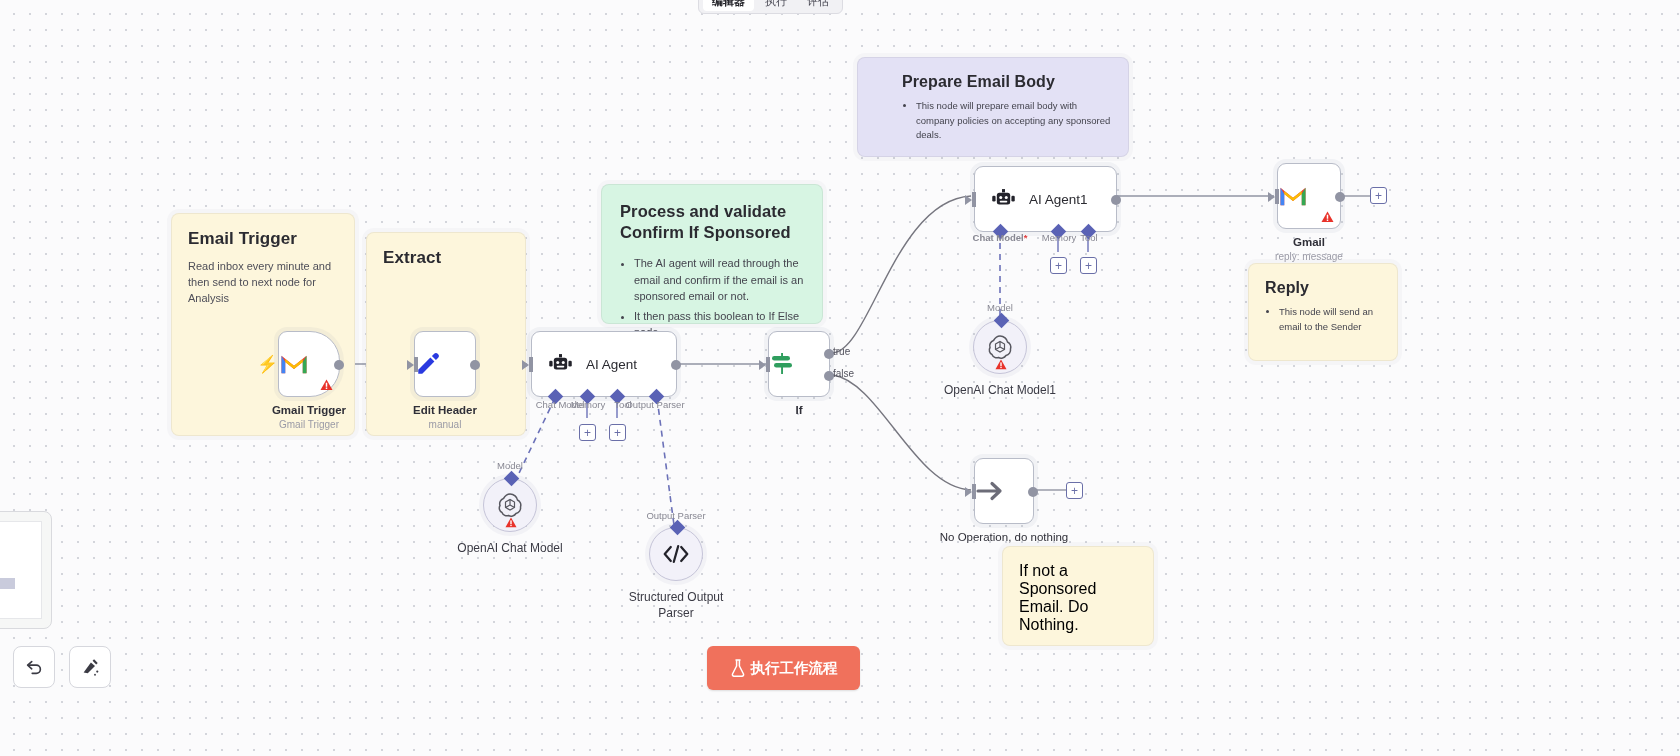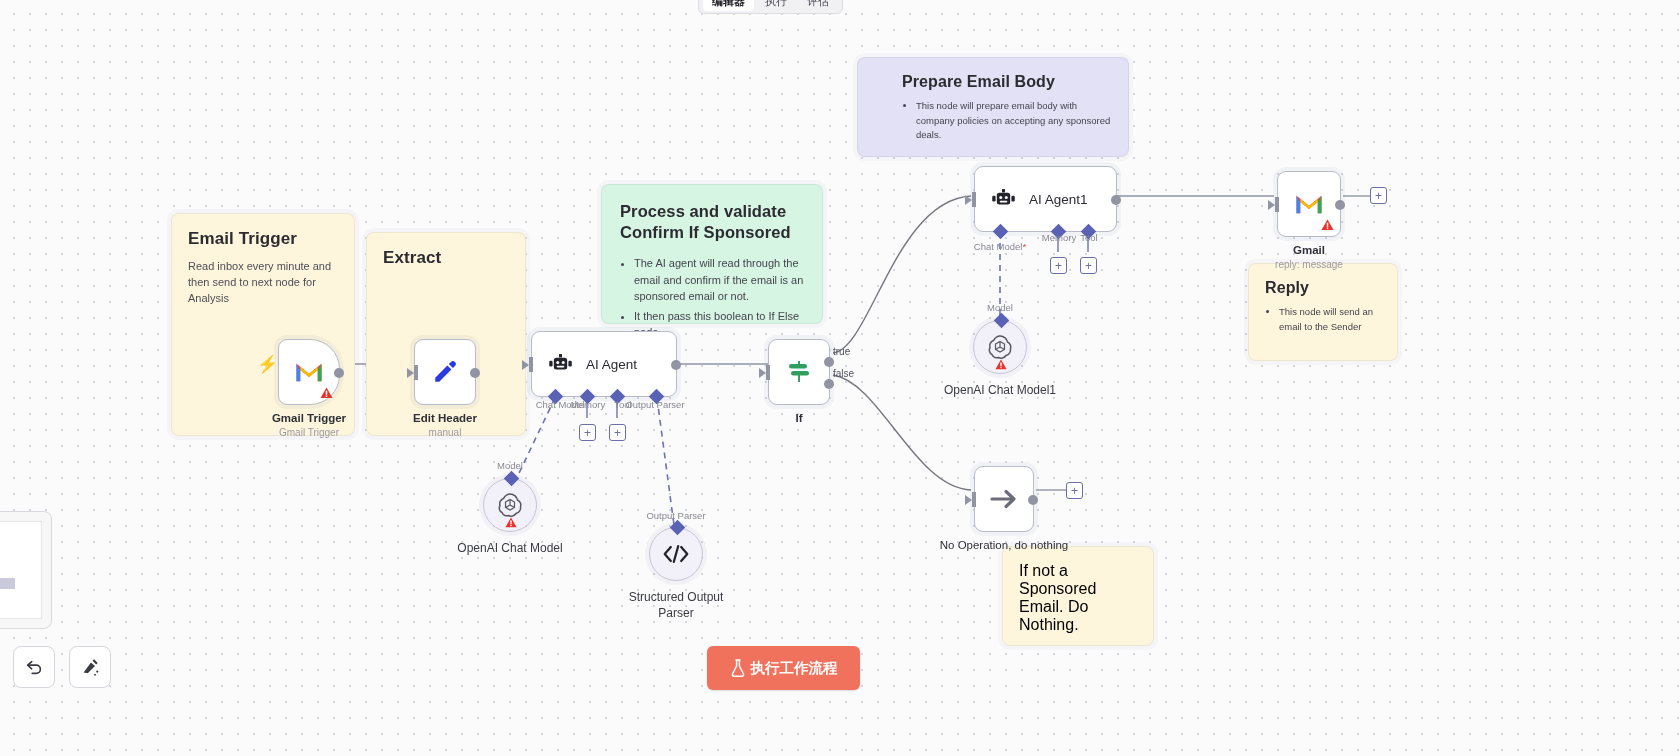--- a/index.html
+++ b/index.html
@@ -45,21 +45,21 @@
   
   .node {
     position: absolute;
     background: #fff;
     border: 1.5px solid #b8bcc8;
     border-radius: 9px;
     box-shadow: 0 0 0 4px rgba(120,125,150,0.07);
     display: flex; align-items: center;
   }
   .node-wide { width: 144px; height: 66px; padding-left: 16px; gap: 13px; }
-  .node-sq   { width: 62px;  height: 66px; justify-content: center; margin-top: 8px; }
+  .node-sq   { width: 62px;  height: 66px; justify-content: flex-start; }
   .node-label {
     position: absolute; left: 50%; transform: translateX(-50%);
     top: calc(100% + 8px);
     white-space: nowrap; text-align: center;
     font-size: 11.5px; font-weight: 700; color: #2f2f38;
   }
   .node-sub {
     position: absolute; left: 50%; transform: translateX(-50%);
     top: calc(100% + 23px);
     white-space: nowrap; text-align: center;
@@ -314,21 +314,21 @@
       <circle cx="11.7" cy="10.5" r="1.8" fill="#fff"></circle>
       <circle cx="18.3" cy="10.5" r="1.8" fill="#fff"></circle>
       <rect x="10.5" y="14.5" width="9" height="2.2" rx="1" fill="#fff"></rect>
     </svg>
     <span class="node-title">AI Agent1</span>
     <div class="port-out" style="right:-5px; top:28px;"></div>
   </div>
   <div class="diamond" style="left:995px; top:226px;"></div>
   <div class="diamond" style="left:1053px; top:226px;"></div>
   <div class="diamond" style="left:1083px; top:226px;"></div>
-  <div class="conn-label" style="left:1000px; top:241px;"><span>Chat Model</span><span class="req">*</span></div>
+  <div class="conn-label" style="left:1000px; top:232px;font-weight:bold;"><span>Chat Model</span><span class="req">*</span></div>
   <div class="conn-label" style="left:1059px; top:232px;">Memory</div>
   <div class="conn-label" style="left:1089px; top:232px;">Tool</div>
   <div class="plusbox" style="left:1050px; top:257px;">+</div>
   <div class="plusbox" style="left:1080px; top:257px;">+</div>
 
   <div class="node node-sq" style="left:1277px; top:163px; width:64px; height:66px;">
     <div class="arrow-in" style="left:-10px; top:28px;"></div>
     <div class="port-in" style="left:-3px; top:25px;"></div>
     <svg width="30" height="23" viewBox="0 0 48 36">
       <path d="M4 4 L24 20 L44 4 L44 32 L38 32 L38 14 L24 25 L10 14 L10 32 L4 32 Z" fill="#ea4335"></path>

